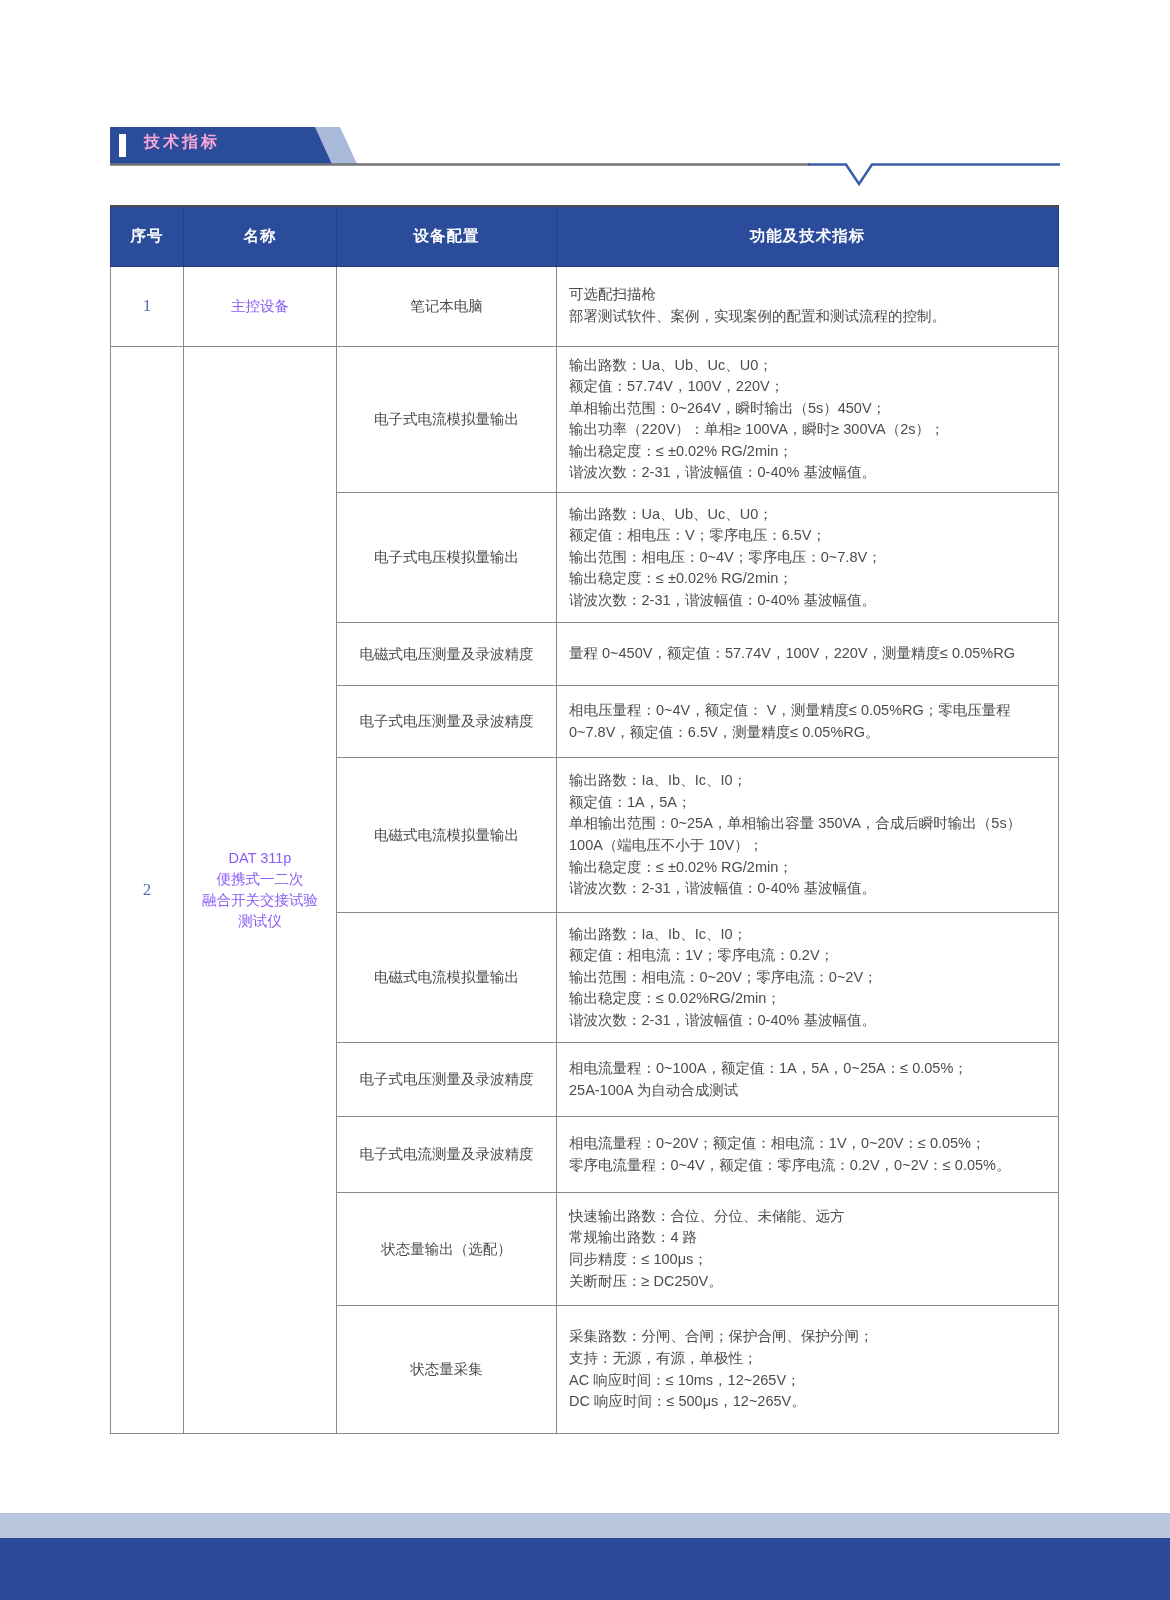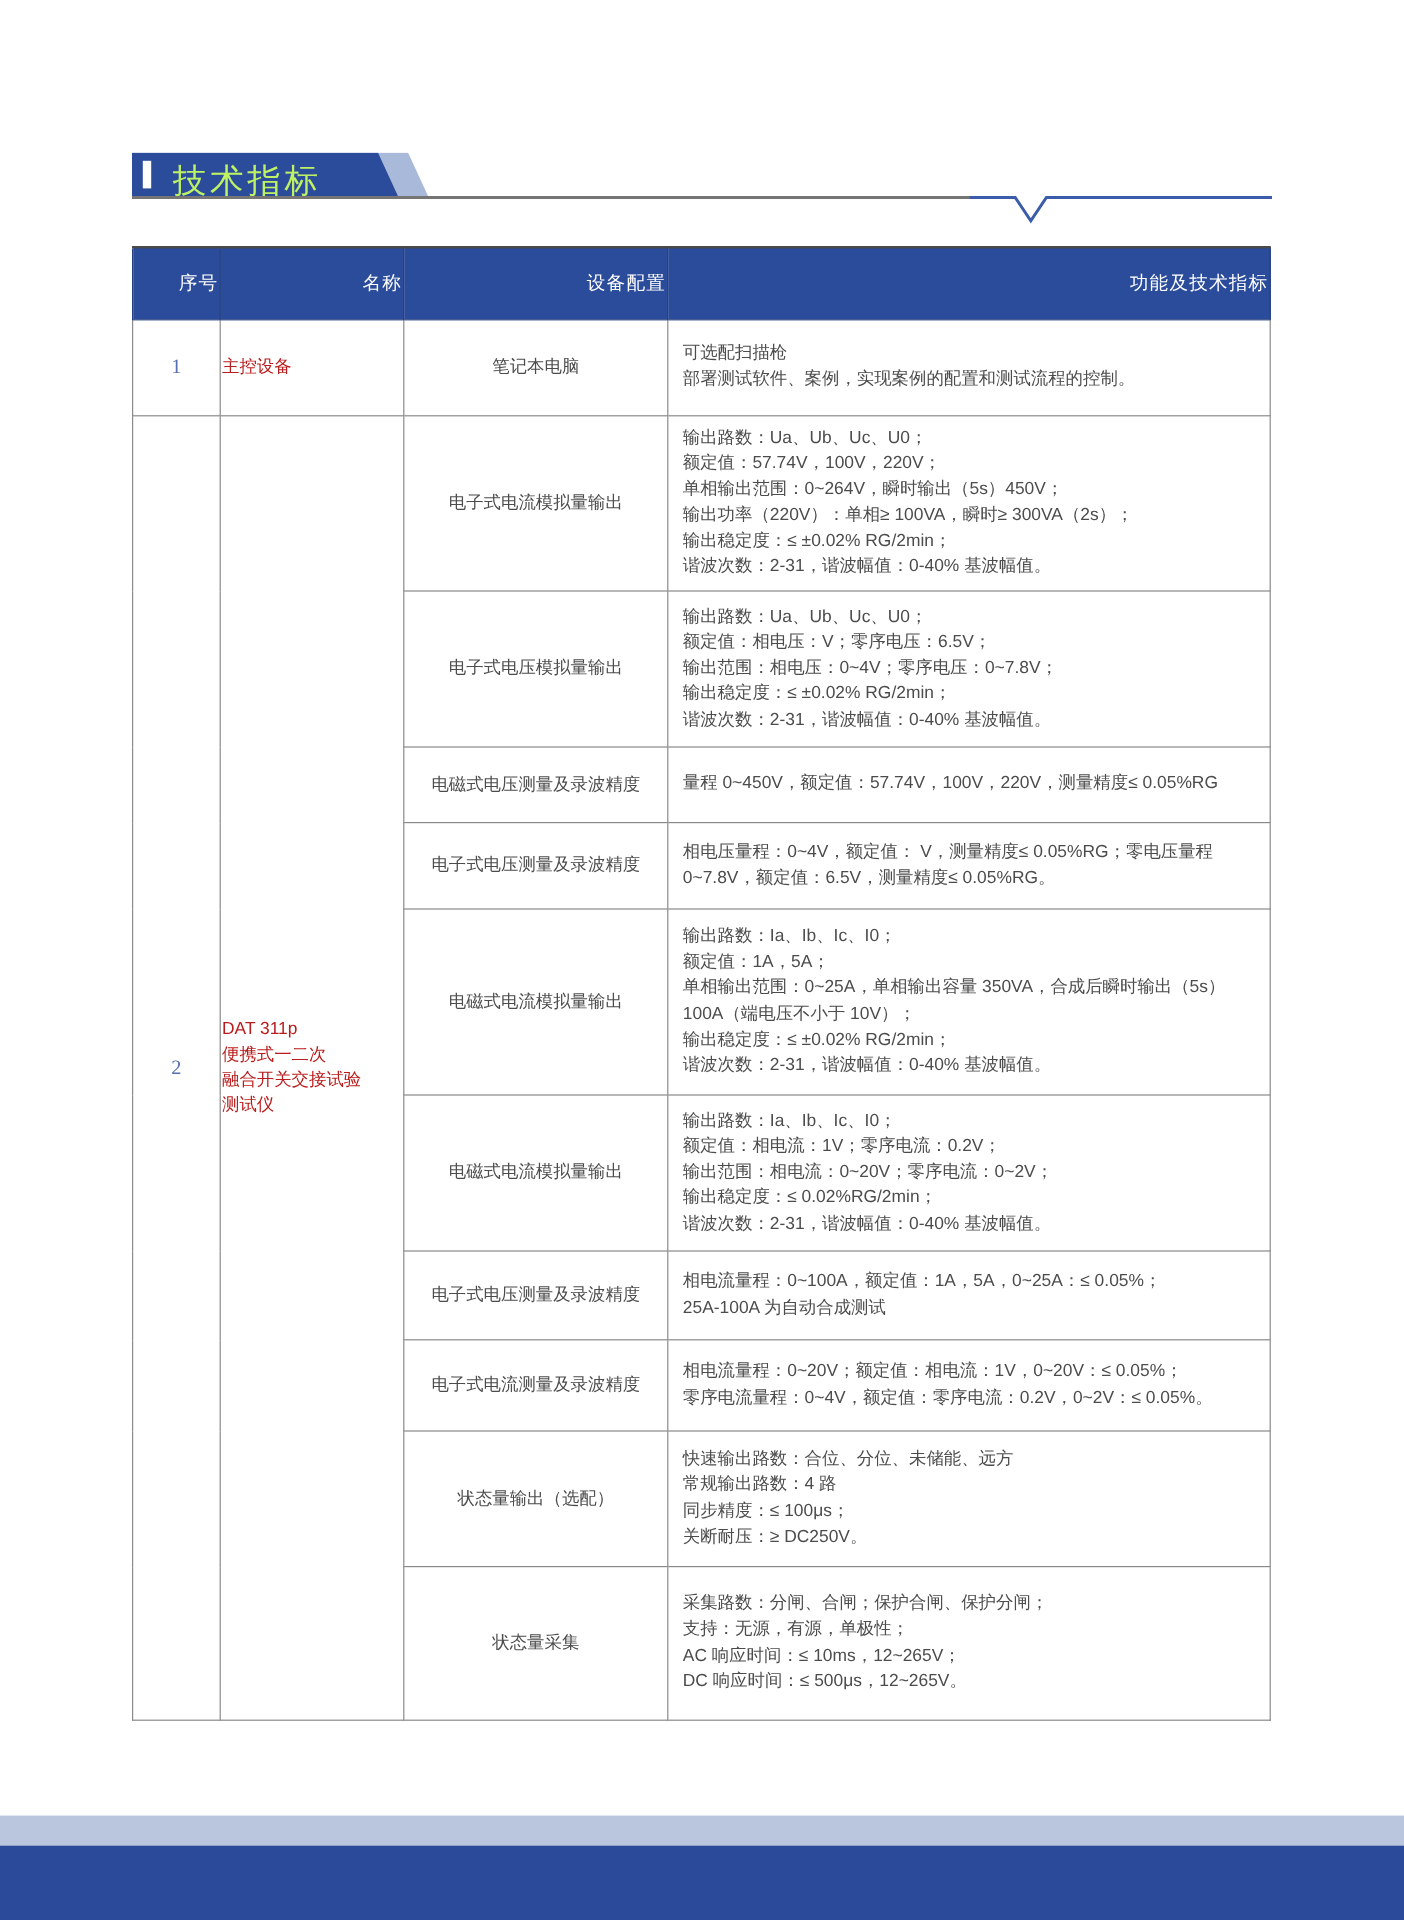--- a/index.html
+++ b/index.html
@@ -15,47 +15,47 @@
     clip-path:polygon(205px 0,230px 0,247px 37px,222px 37px);
   }
   .banner-dark{
     position:absolute;left:0;top:0;height:37px;width:222px;background:#2b4b9b;
     clip-path:polygon(0 0,205px 0,222px 37px,0 37px);
   }
   .banner-accent{
     position:absolute;left:9px;top:7px;width:7px;height:23px;background:#ffffff;
   }
   .banner-title{
-    position:absolute;left:34px;top:5px;color:#bef264;font-size:28px;font-weight:normal;
+    position:absolute;left:34px;top:5px;color:#f9a8d4;font-size:16px;font-weight:bold;
     letter-spacing:3px;white-space:nowrap;
   }
   
   .divider-svg{position:absolute;left:108px;top:152px;}
   
   .spec-table{
     position:absolute;left:110px;top:205px;width:948px;
     border-collapse:collapse;table-layout:fixed;
     font-size:14.5px;color:#4c4c4c;
   }
   .spec-table col.c0{width:73px;}
   .spec-table col.c1{width:153px;}
   .spec-table col.c2{width:220px;}
   .spec-table col.c3{width:502px;}
   .spec-table th,.spec-table td{border:1px solid #8a8a8a;vertical-align:middle;}
   .spec-table thead th{
-    background:#2b4b9b;color:#ffffff;font-weight:normal;font-size:15.5px;
-    border-color:#24407f;text-align:right;letter-spacing:1px;
+    background:#2b4b9b;color:#ffffff;font-weight:bold;font-size:15.5px;
+    border-color:#24407f;text-align:center;letter-spacing:1px;
   }
   .spec-table{border-top:2px solid #4a4a4a;}
   td.idx{
     text-align:center;color:#5671b0;font-size:17px;
     font-family:"Liberation Serif","DejaVu Serif",serif;
   }
   td.name{
-    white-space:pre-line;line-height:21px;color:#b91c1c;
+    text-align:center;white-space:pre-line;line-height:21px;color:#8b5cf6;
   }
   td.config{text-align:center;padding:6px 12px;line-height:21px;color:#4c4c4c;}
   td.spec{
     text-align:left;padding:8px 12px;line-height:21.6px;white-space:pre-line;color:#4c4c4c;
   }
   
   .footer-light{position:absolute;left:0;top:1513px;width:1170px;height:25px;background:#b9c6de;}
   .footer-dark{position:absolute;left:0;top:1538px;width:1170px;height:62px;background:#2b4a9a;}
 </style>
 </head>

